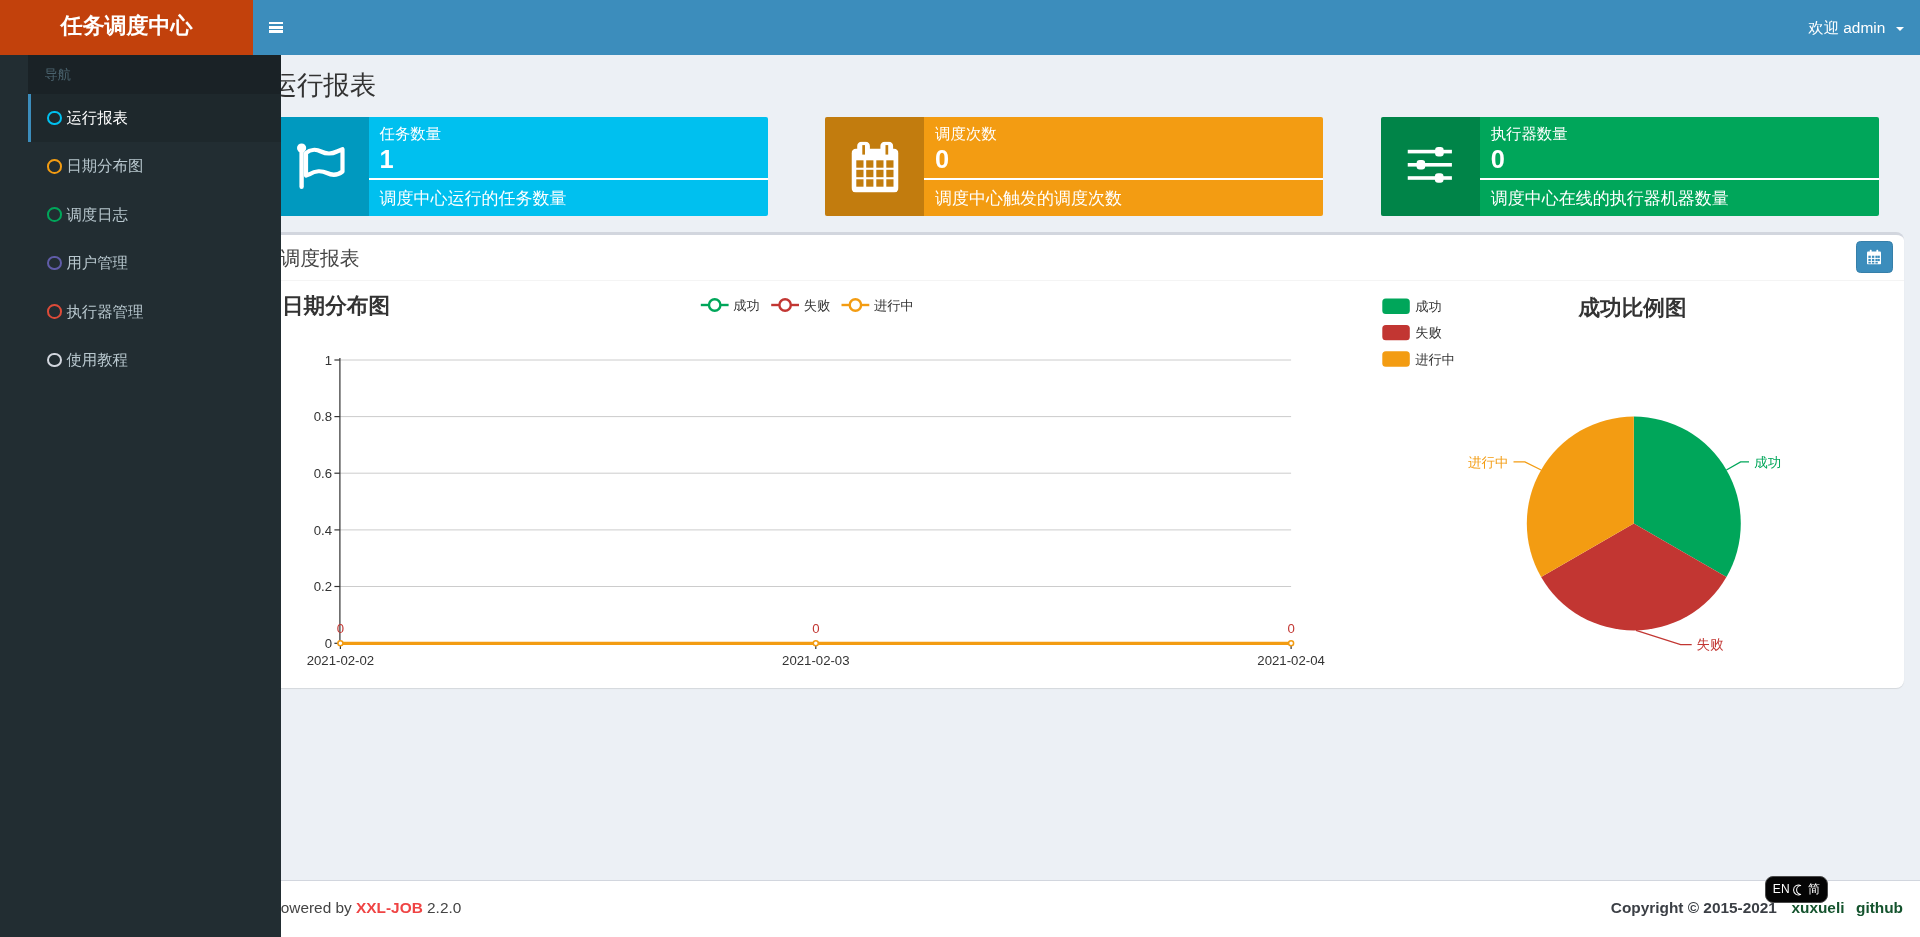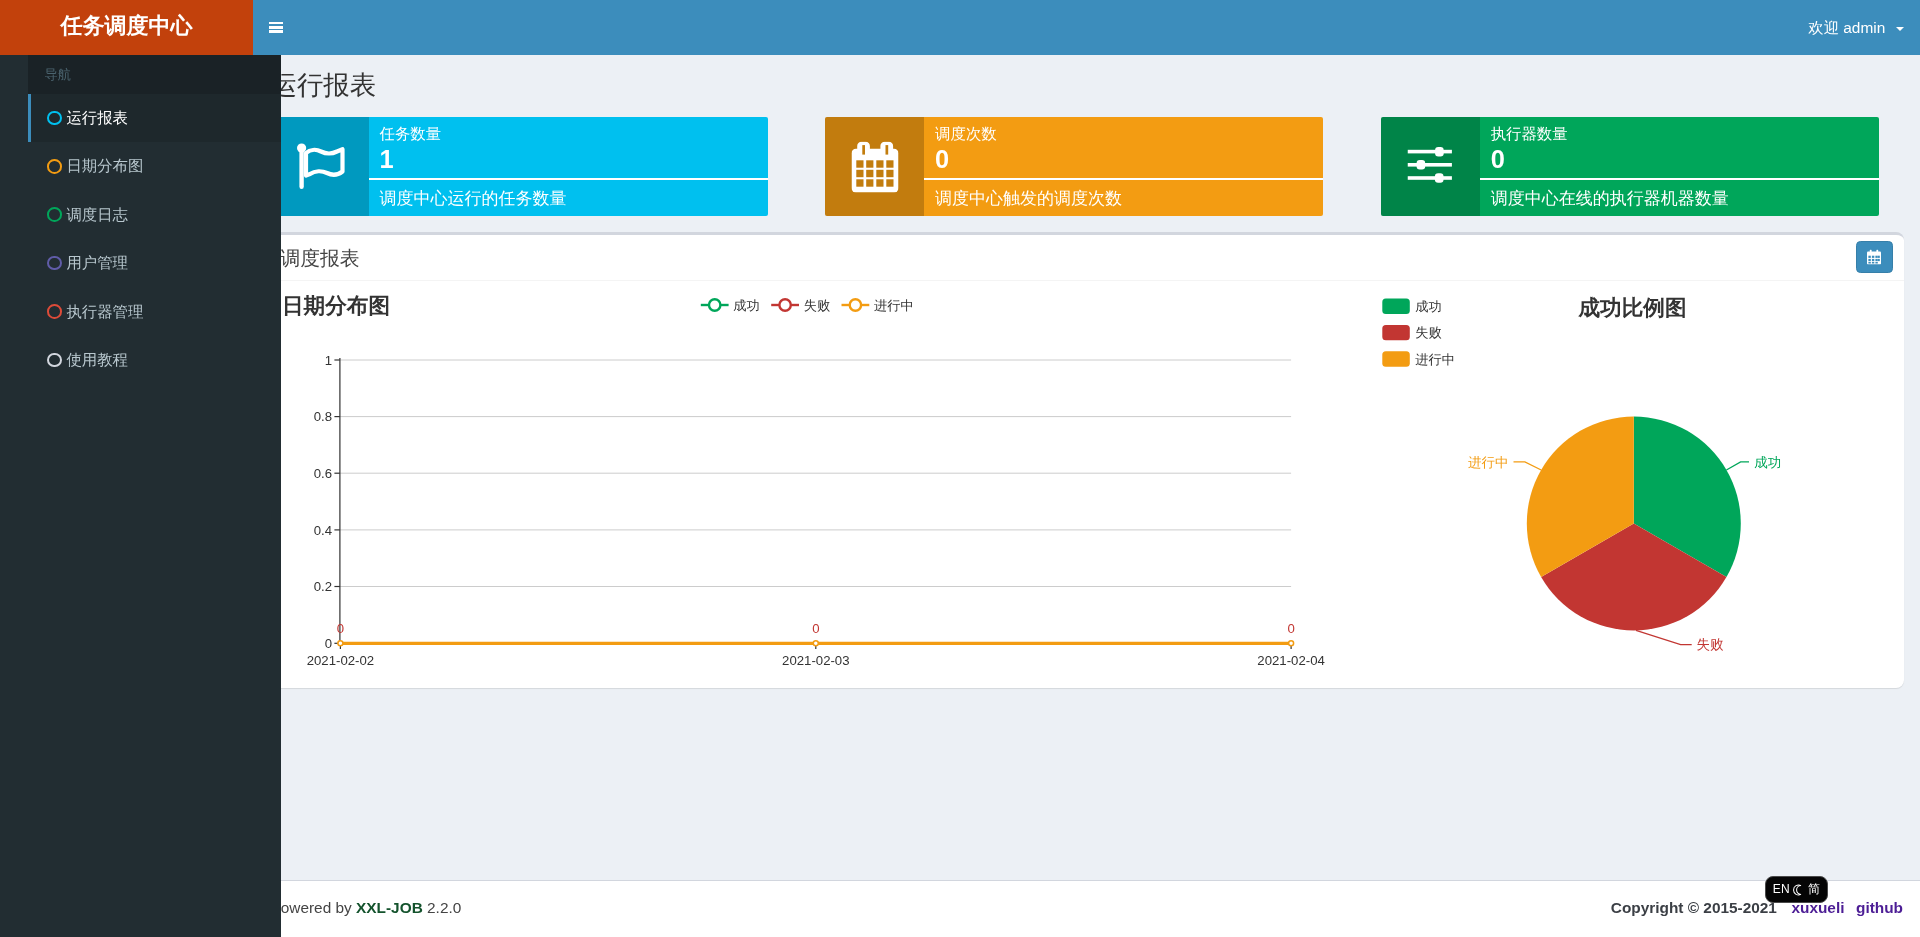--- a/index.html
+++ b/index.html
@@ -95,22 +95,22 @@
   background:#3c8dbc; border:1px solid #367fa9; border-radius:4.4px;
 }
 .cal-btn svg { position:absolute; left:50%; top:50%; transform:translate(-50%,-50%); }
 
 .footer {
   position:absolute; left:253px; right:0; top:880px; bottom:0;
   background:#fff; border-top:1px solid #d2d6de; color:#444;
 }
 .footer .left { position:absolute; left:17.5px; top:17px; font-size:15.4px; line-height:20px; }
 .footer .right { position:absolute; right:17px; top:17px; font-size:15.4px; line-height:20px; font-weight:bold; color:#3b3f45; }
-.footer a { color:#4c1d95; text-decoration:none; }
-.footer b { color:#14532d; }
+.footer a { color:#14532d; text-decoration:none; }
+.footer b { color:#ef4444; }
 
 .pill {
   position:absolute; left:1765px; top:875.5px; width:61px; height:25.6px;
   background:#050505; border:1px solid #4a4a4a; border-radius:8px; z-index:10;
   color:#fff; font-size:12px; line-height:25.6px; text-align:center; letter-spacing:0.2px;
 }
 .pill svg { vertical-align:-3px; }
 </style>
 </head>
 <body>

